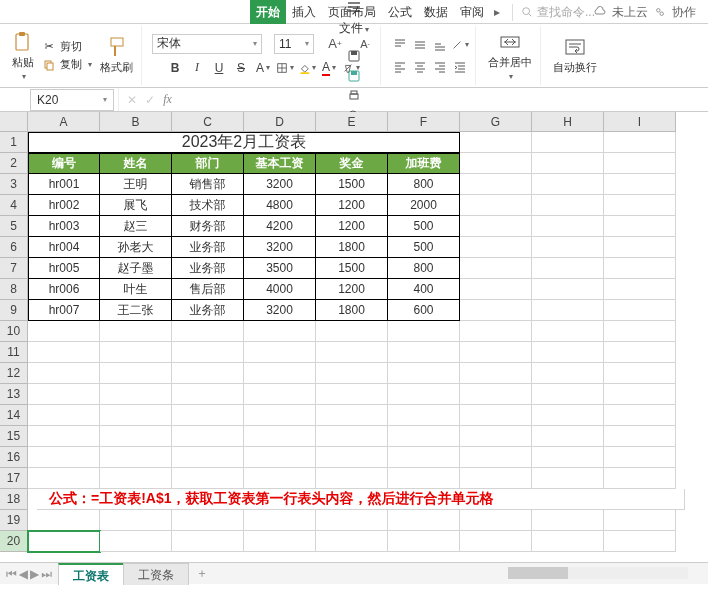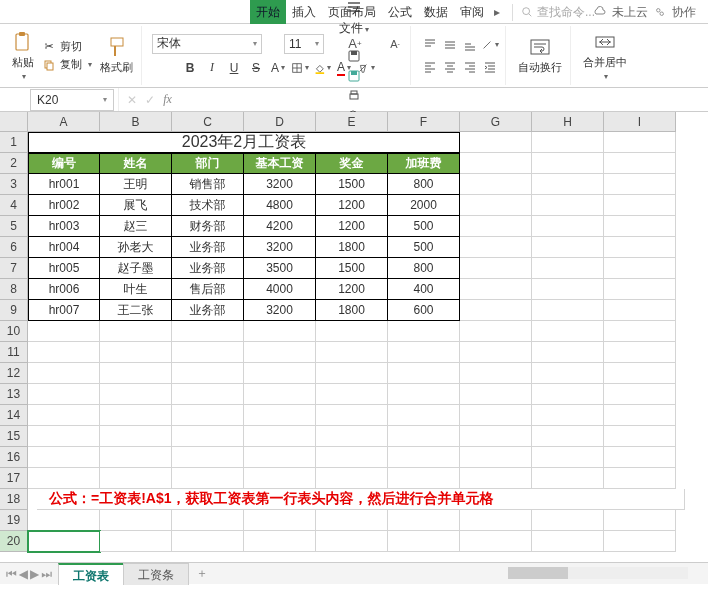--- a/index.html
+++ b/index.html
@@ -6,37 +6,37 @@
 body { background: #fff; width: 708px; height: 598px; overflow: hidden; font-size: 12px; color: #333; }
 
 
 .menubar { height: 24px; background: #fff; border-bottom: 1px solid #d0d0d0; display: flex; align-items: center; padding: 0 4px; gap: 6px; flex-direction: column; }
 .menubar .m-icon { width: 16px; height: 16px; display: inline-flex; align-items: center; justify-content: center; color: #555; }
 .menubar .m-sep { width: 1px; height: 14px; background: #ccc; margin: 0 2px; }
 .file-label { font-size: 12px; padding: 0 4px; }
 .dropdown-arrow::after { content: "▾"; font-size: 8px; margin-left: 2px; color: #666; }
 .tabstrip { display: flex; align-items: center; height: 24px; margin-left: 250px; position: absolute; top: 0; left: 0; }
 .tab { font-size: 12px; padding: 0 6px; height: 24px; line-height: 24px; color: #333; }
-.tab.active { background: #2e9b4f; color: #0f172a; }
+.tab.active { background: #2e9b4f; color: #ffffff; font-weight: bold; }
 .tab-more { padding: 0 4px; color: #666; }
 .search-box { display: flex; align-items: center; color: #aaa; gap: 4px; margin-left: 8px; border-left: 1px solid #ddd; padding-left: 8px; }
 .right-cloud { position: absolute; right: 12px; top: 0; height: 24px; display: flex; align-items: center; gap: 6px; color: #666; font-size: 12px; }
 
 
 .ribbon { height: 64px; background: #fff; border-bottom: 1px solid #ccc; display: flex; align-items: stretch; padding: 2px 4px; gap: 4px; }
 .ribbon-group { display: flex; flex-direction: column; align-items: center; justify-content: center; padding: 0 4px; border-right: 1px solid #eee; }
 .ribbon-group:last-child { border-right: none; }
 .big-btn { display: flex; flex-direction: column; align-items: center; gap: 2px; font-size: 11px; color: #333; padding: 2px 4px; }
 .big-btn .icon { width: 22px; height: 22px; display: flex; align-items: center; justify-content: center; }
 .small-row { display: flex; align-items: center; gap: 4px; font-size: 11px; padding: 1px 0; }
 .small-row .icon { width: 14px; height: 14px; display: inline-flex; align-items: center; justify-content: center; }
 .clipboard-col { display: flex; flex-direction: column; gap: 1px; justify-content: center; }
 
 .font-box { display: flex; flex-direction: column; gap: 4px; justify-content: center; padding: 0 6px; }
-.font-row1 { display: flex; gap: 22px; align-items: center; justify-content: center; }
+.font-row1 { display: flex; gap: 12px; align-items: center; justify-content: center; }
 .font-name { width: 110px; height: 20px; border: 1px solid #ccc; font-size: 12px; padding: 0 4px; display: flex; align-items: center; justify-content: space-between; }
 .font-size { width: 40px; height: 20px; border: 1px solid #ccc; font-size: 12px; padding: 0 4px; display: flex; align-items: center; justify-content: space-between; }
 .fbtn { width: 18px; height: 18px; display: inline-flex; align-items: center; justify-content: center; color: #555; }
 .font-row2 { display: flex; gap: 2px; align-items: center; }
 .fmt-btn { width: 20px; height: 20px; display: inline-flex; align-items: center; justify-content: center; color: #444; border: 1px solid transparent; }
 
 .align-box { display: flex; flex-direction: column; gap: 4px; justify-content: center; padding: 0 6px; }
 .align-row { display: flex; gap: 2px; }
 .align-btn { width: 18px; height: 18px; display: inline-flex; align-items: center; justify-content: center; }
 
@@ -277,40 +277,40 @@
         </span>
       <span class="align-btn">
           <svg width="14" height="14" viewBox="0 0 14 14">
             <path d="M2 3h10M5 6h7M5 9h7M2 12h10M2 6l2 1.5L2 9" stroke="#555" fill="none"></path>
           </svg>
         </span>
     </div>
   </div>
 
   <div class="ribbon-group">
+    <div class="big-btn dropdown-arrow">
+      <span class="icon">
+          <svg width="22" height="18" viewBox="0 0 22 18">
+            <rect x="2" y="4" width="18" height="10" fill="none" stroke="#555"></rect>
+            <path d="M5 9h12M9 6l-3 3 3 3M13 6l3 3-3 3" stroke="#555" fill="none"></path>
+          </svg>
+        </span>
+      <span>合并居中</span>
+    </div>
+  </div>
+
+  <div class="ribbon-group">
     <div class="big-btn">
       <span class="icon">
           <svg width="22" height="18" viewBox="0 0 22 18">
             <rect x="2" y="2" width="18" height="14" fill="none" stroke="#555"></rect>
             <path d="M5 6h12M5 9h8a2 2 0 0 1 0 4h-2m0 0l2-2m-2 2l2 2" stroke="#555" fill="none"></path>
           </svg>
         </span>
       <span>自动换行</span>
-    </div>
-  </div>
-
-  <div class="ribbon-group">
-    <div class="big-btn dropdown-arrow">
-      <span class="icon">
-          <svg width="22" height="18" viewBox="0 0 22 18">
-            <rect x="2" y="4" width="18" height="10" fill="none" stroke="#555"></rect>
-            <path d="M5 9h12M9 6l-3 3 3 3M13 6l3 3-3 3" stroke="#555" fill="none"></path>
-          </svg>
-        </span>
-      <span>合并居中</span>
     </div>
   </div>
 </div>
 
 <div class="formula-bar">
   <div class="name-box">
     <span>K20</span>
     <span style="font-size:8px;color:#888">▾</span>
   </div>
   <div class="fx-area">

